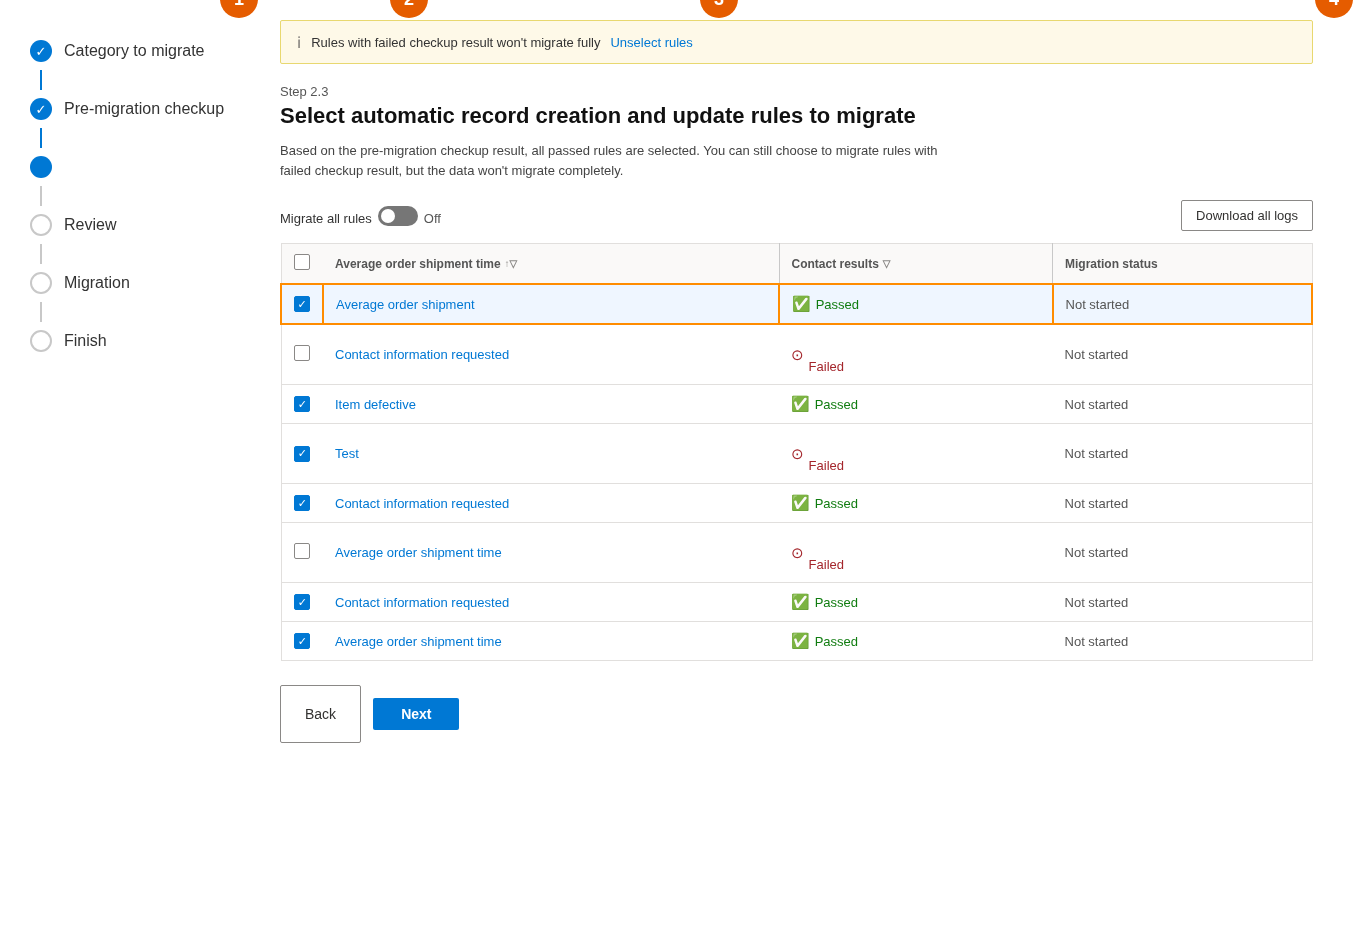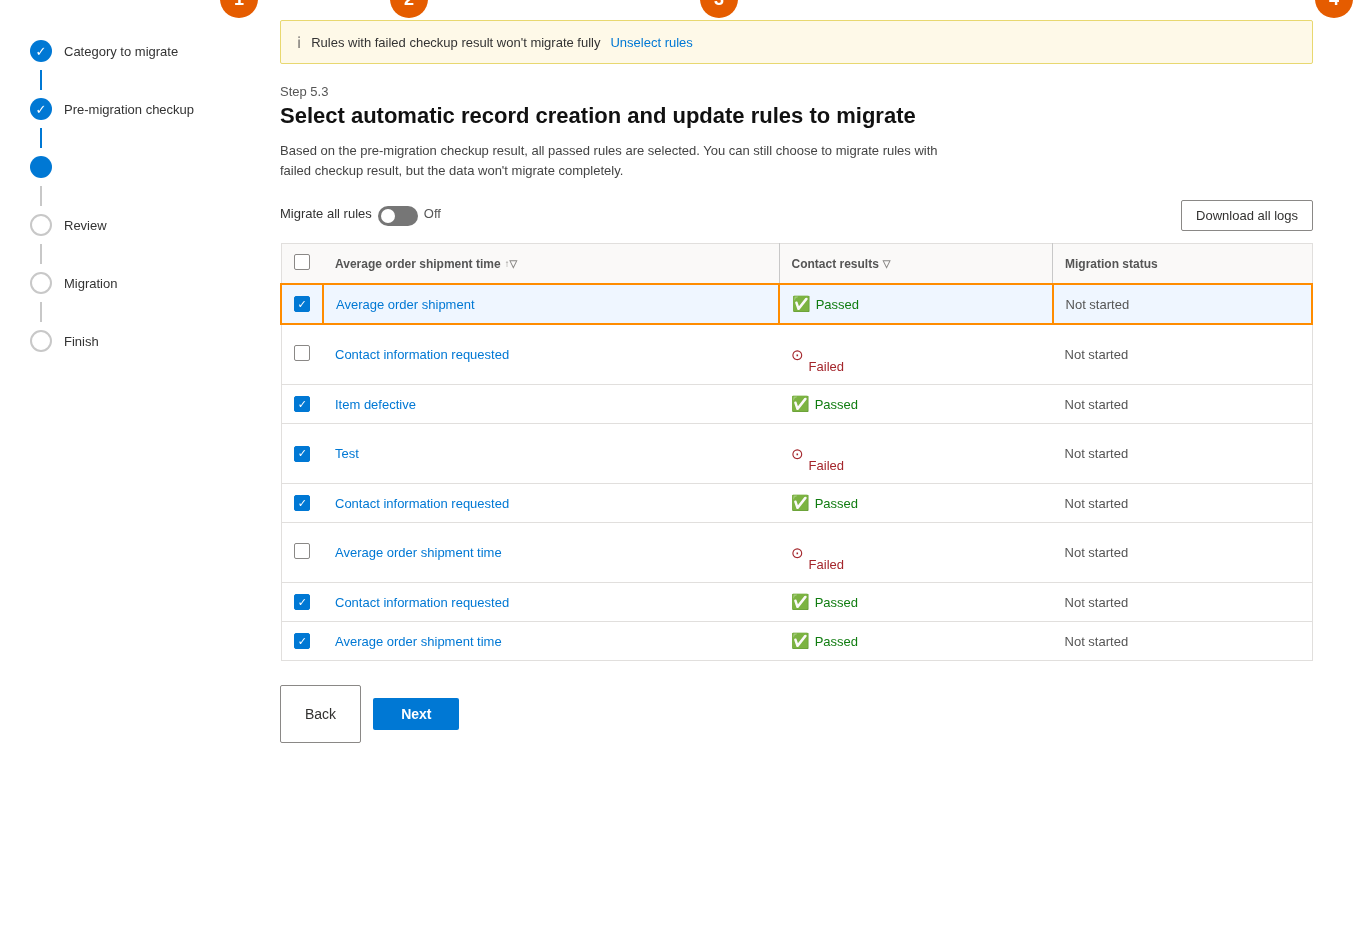--- a/index.html
+++ b/index.html
@@ -48,21 +48,21 @@
       color: white;
       font-size: 11px;
       width: 22px;
       height: 22px;
     }
     .sidebar-icon.inactive {
       background: #fff;
       border: 2px solid #c8c8c8;
     }
     .sidebar-label {
-      font-size: 13px;
+      font-size: 16px;
       color: #333;
     }
     .sidebar-label.active {
       font-weight: 700;
       color: #0078d4;
     }
     .sidebar-connector {
       width: 2px;
       height: 20px;
       background: #c8c8c8;
@@ -129,21 +129,21 @@
 
     
     .toolbar-row {
       display: flex;
       align-items: center;
       justify-content: space-between;
       margin-bottom: 12px;
     }
     .migrate-toggle-group {
       display: flex;
-      align-items: flex-start;
+      align-items: flex-end;
       gap: 6px;
       font-size: 13px;
       color: #333;
     }
     .toggle-switch {
       width: 40px;
       height: 20px;
       background: #767676;
       border-radius: 10px;
       position: relative;
@@ -364,21 +364,21 @@
       <div class="annotation-circle" style="top:-20px; right:0px; z-index:10;">
         <span>4</span>
       </div>
 
       <div class="callout-banner">
         <span class="callout-icon">ℹ</span>
         <span class="callout-text">Rules with failed checkup result won't migrate fully</span>
         <a class="callout-link" href="#">Unselect rules</a>
       </div>
 
-      <div class="step-label">Step 5.3</div>
+      <div class="step-label">Step 2.3</div>
       <div class="step-title">Select automatic record creation and update rules to migrate</div>
       <div class="step-description">Based on the pre-migration checkup result, all passed rules are selected. You can still choose to migrate rules with failed checkup result, but the data won't migrate completely.</div>
 
       <div class="toolbar-row">
         <div class="migrate-toggle-group">
           <span>Migrate all rules</span>
           <div class="toggle-switch">
             <div class="toggle-knob"></div>
           </div>
           <span class="toggle-off-label">Off</span>

